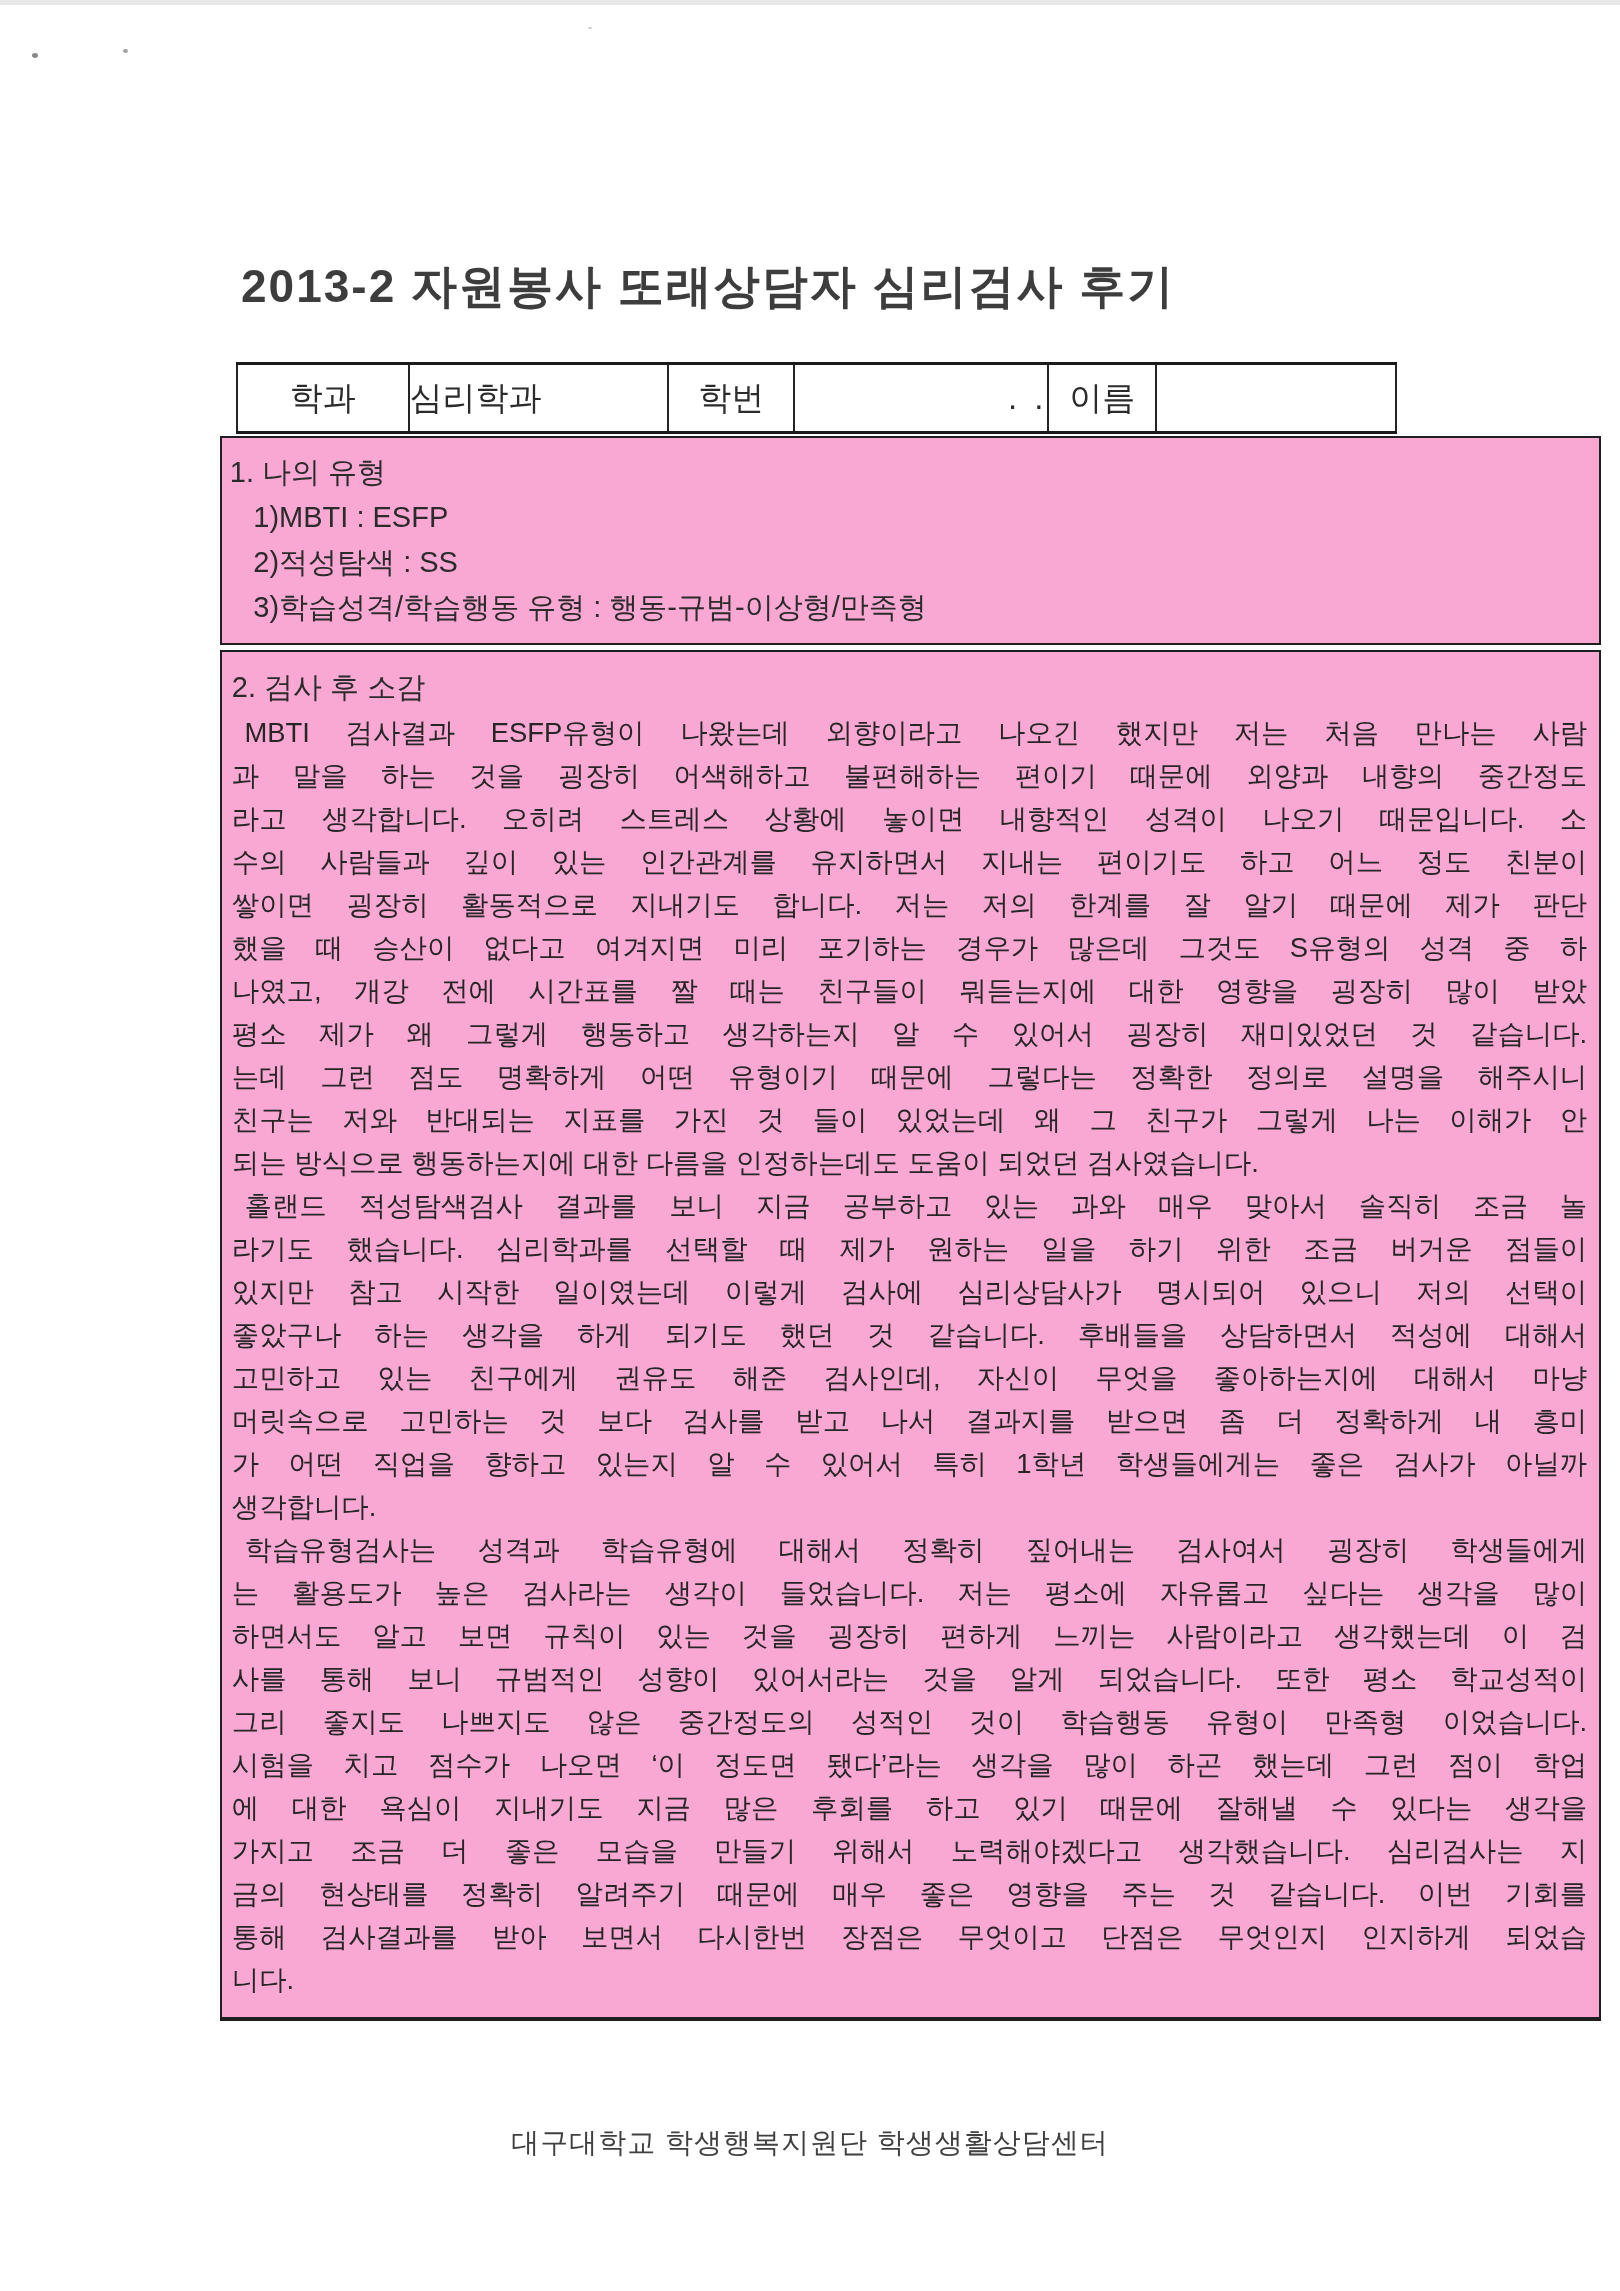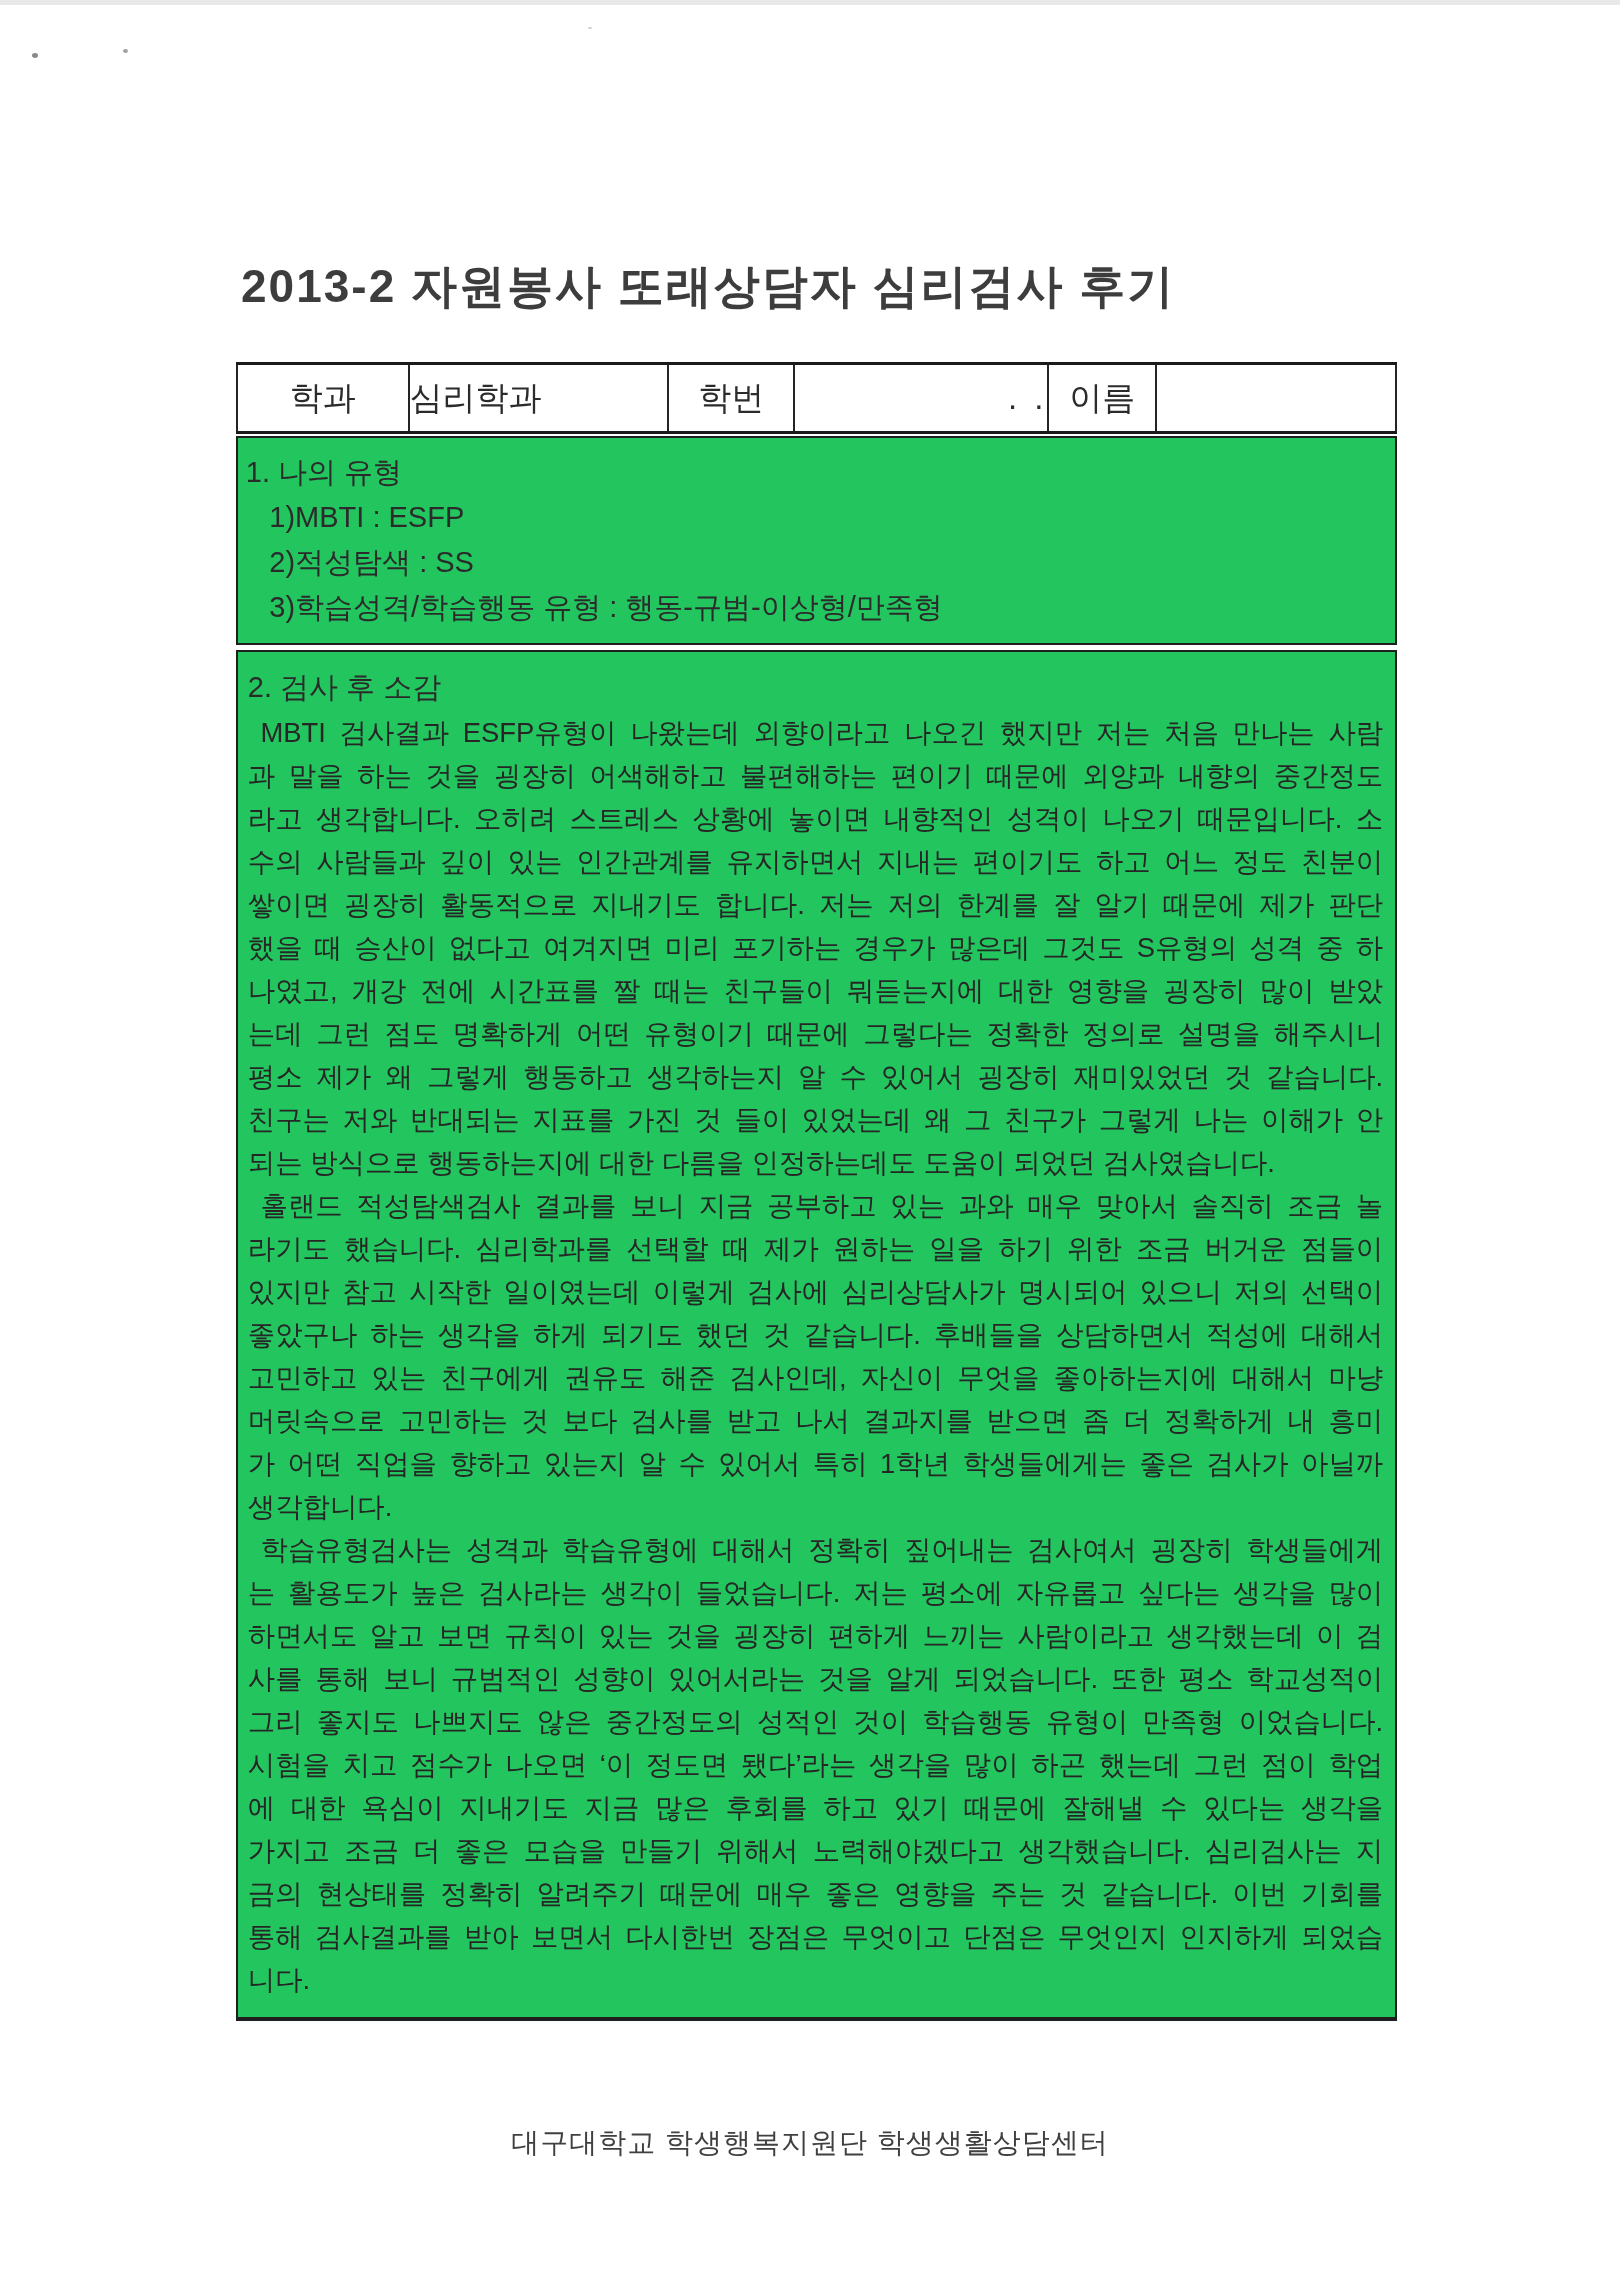--- a/index.html
+++ b/index.html
@@ -23,21 +23,21 @@
     border-top:3.9px solid #1a1a1a;border-bottom:3.9px solid #1a1a1a;
   }
   table.info-table td{
     border:2px solid #242424;padding:0;vertical-align:middle;
     font-size:33px;color:#2b2b2b;overflow:hidden;white-space:nowrap;
   }
   td.lbl{text-align:center;}
   td.val{text-align:left;}
   td.val-id{text-align:right;padding-right:69px;color:#9a9a9a;font-size:19.6px;letter-spacing:3.9px;}
   .box{
-    position:absolute;left:236px;width:1161px;background:#22c55e;
+    position:absolute;left:220px;width:1381px;background:#f9a8d4;
     border:2.9px solid #1f1f1f;box-sizing:border-box;overflow:hidden;
   }
   .section1{top:431px;height:209px;padding:11.8px 9.8px 0 7.8px;}
   .s1-heading{font-size:29px;line-height:45px;color:#2b2b2b;}
   .s1-item{font-size:29px;line-height:45px;padding-left:23.5px;color:#2b2b2b;white-space:nowrap;overflow:hidden;}
   .section2{top:645px;height:1371px;padding:11.8px 11.8px 0 9.8px;border-bottom-width:4.9px;}
   .s2-heading{font-size:29px;line-height:47px;color:#2b2b2b;}
   .line{
     font-size:27.4px;line-height:43px;max-height:43px;overflow:hidden;
     text-align:justify;text-align-last:justify;color:#262626;
@@ -96,22 +96,22 @@
     <div class="s2-heading">2. 검사 후 소감</div>
     <div>
 
     <div class="line" data-para="start">MBTI 검사결과 ESFP유형이 나왔는데 외향이라고 나오긴 했지만 저는 처음 만나는 사람</div>
         <div class="line" data-para="mid">과 말을 하는 것을 굉장히 어색해하고 불편해하는 편이기 때문에 외양과 내향의 중간정도</div>
         <div class="line" data-para="mid">라고 생각합니다. 오히려 스트레스 상황에 놓이면 내향적인 성격이 나오기 때문입니다. 소</div>
         <div class="line" data-para="mid">수의 사람들과 깊이 있는 인간관계를 유지하면서 지내는 편이기도 하고 어느 정도 친분이</div>
         <div class="line" data-para="mid">쌓이면 굉장히 활동적으로 지내기도 합니다. 저는 저의 한계를 잘 알기 때문에 제가 판단</div>
         <div class="line" data-para="mid">했을 때 승산이 없다고 여겨지면 미리 포기하는 경우가 많은데 그것도 S유형의 성격 중 하</div>
         <div class="line" data-para="mid">나였고, 개강 전에 시간표를 짤 때는 친구들이 뭐듣는지에 대한 영향을 굉장히 많이 받았</div>
+        <div class="line" data-para="mid">평소 제가 왜 그렇게 행동하고 생각하는지 알 수 있어서 굉장히 재미있었던 것 같습니다.</div>
         <div class="line" data-para="mid">는데 그런 점도 명확하게 어떤 유형이기 때문에 그렇다는 정확한 정의로 설명을 해주시니</div>
-        <div class="line" data-para="mid">평소 제가 왜 그렇게 행동하고 생각하는지 알 수 있어서 굉장히 재미있었던 것 같습니다.</div>
         <div class="line" data-para="mid">친구는 저와 반대되는 지표를 가진 것 들이 있었는데 왜 그 친구가 그렇게 나는 이해가 안</div>
         <div class="line" data-para="end">되는 방식으로 행동하는지에 대한 다름을 인정하는데도 도움이 되었던 검사였습니다.</div>
         <div class="line" data-para="start">홀랜드 적성탐색검사 결과를 보니 지금 공부하고 있는 과와 매우 맞아서 솔직히 조금 놀</div>
         <div class="line" data-para="mid">라기도 했습니다. 심리학과를 선택할 때 제가 원하는 일을 하기 위한 조금 버거운 점들이</div>
         <div class="line" data-para="mid">있지만 참고 시작한 일이였는데 이렇게 검사에 심리상담사가 명시되어 있으니 저의 선택이</div>
         <div class="line" data-para="mid">좋았구나 하는 생각을 하게 되기도 했던 것 같습니다. 후배들을 상담하면서 적성에 대해서</div>
         <div class="line" data-para="mid">고민하고 있는 친구에게 권유도 해준 검사인데, 자신이 무엇을 좋아하는지에 대해서 마냥</div>
         <div class="line" data-para="mid">머릿속으로 고민하는 것 보다 검사를 받고 나서 결과지를 받으면 좀 더 정확하게 내 흥미</div>
         <div class="line" data-para="mid">가 어떤 직업을 향하고 있는지 알 수 있어서 특히 1학년 학생들에게는 좋은 검사가 아닐까</div>
         <div class="line" data-para="end">생각합니다.</div>

